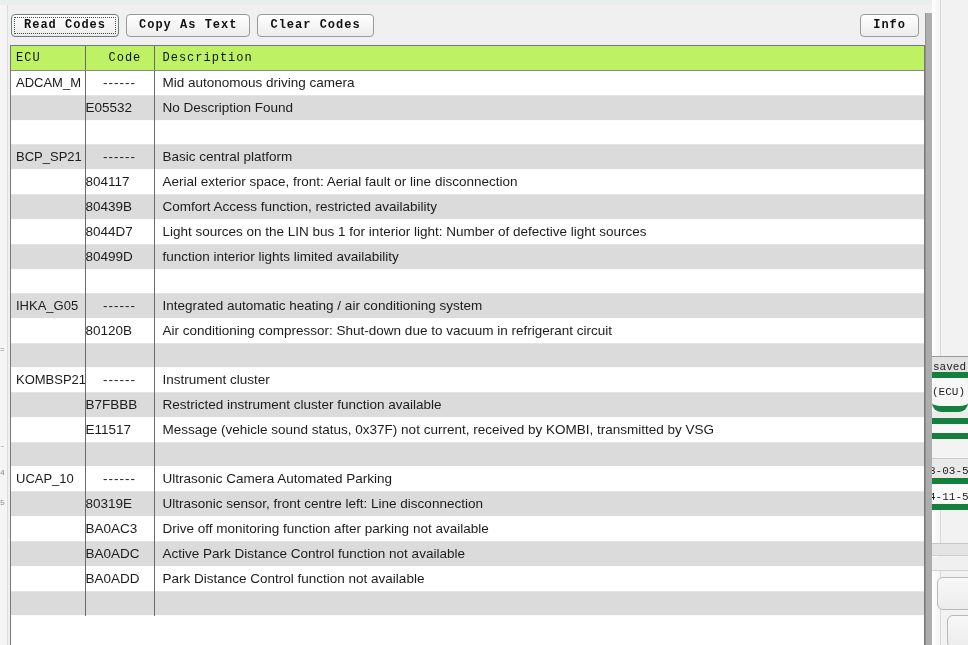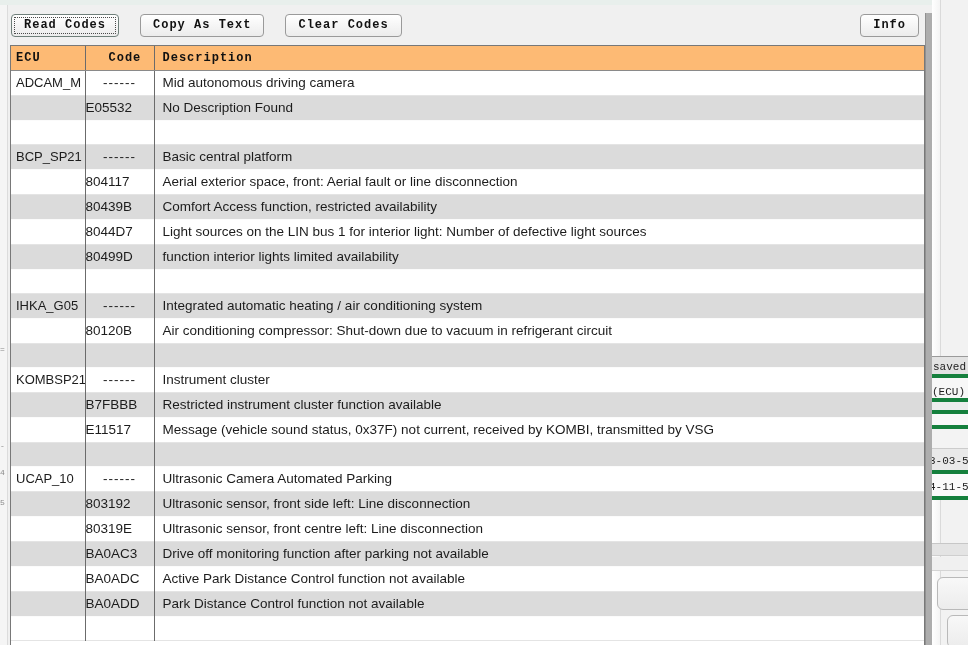--- a/index.html
+++ b/index.html
@@ -18,23 +18,23 @@
   .lf0 { top:340px; } .lf1 { top:436px; } .lf2 { top:463px; } .lf3 { top:493px; }
 
   
   .right-strip { position:absolute; left:932px; top:0; width:36px; height:645px;
                  background:#f2f2f2; overflow:hidden; }
   .behind-gradient { position:absolute; left:0; top:0; width:9px; height:645px;
                      background:linear-gradient(90deg,#ffffff,#f4f4f4); border-right:1px solid #dadada; }
   .side-panel { position:absolute; left:0; top:356px; width:36px;
                 border-top:1px solid #9a9a9a; font-family:"Liberation Mono", monospace;
                 font-size:11px; color:#1d1d1d; }
-  .sp-row { width:36px; overflow:hidden; white-space:nowrap; border-bottom:4px solid #15803d; }
+  .sp-row { width:36px; overflow:hidden; white-space:nowrap; border-bottom:6px solid #15803d; }
   .sp-saved { height:21px; line-height:21px; background:#e3e3e3; text-align:right; padding-right:2px; }
-  .sp-ecu   { height:24px; line-height:28px; background:#f7f7f7; text-align:right; padding-right:14px; }
+  .sp-ecu   { height:34px; line-height:28px; background:#f7f7f7; text-align:right; padding-right:14px;border-radius:9px; }
   .sp-thin1 { height:12px; background:#ececec; }
   .sp-thin2 { height:15px; background:#f8f8f8; }
   .sp-gap   { height:20px; background:#f3f3f3; border-bottom:1px solid #cccccc; }
   .sp-ts1   { height:25px; line-height:25px; background:#e9e9e9; text-indent:-3px; }
   .sp-ts2   { height:26px; line-height:26px; background:#fbfbfb; text-indent:-3px; }
   .sp-band1 { position:absolute; left:0; top:543px; width:36px; height:13px; background:#e4e4e4;
               border-top:1px solid #c7c7c7; border-bottom:1px solid #cfcfcf; }
   .sp-band2 { position:absolute; left:0; top:557px; width:36px; height:14px; background:#f0f0f0;
               border-bottom:1px solid #d4d4d4; }
   .partial-btn { position:absolute; border:1px solid #b9b9b9; border-radius:6px;
@@ -43,39 +43,39 @@
   .pb2 { left:15px; top:615px; width:34px; height:33px; }
 
   
   .main-window { position:absolute; left:8px; top:5px; width:924px; height:640px;
                  background:#f0f0f0; }
   .win-right-edge { position:absolute; top:8px; right:0; bottom:0; width:7px;
                     background:#adadad; border-left:1px solid #909090; }
 
   
   .toolbar { position:absolute; left:0; top:0; width:924px; height:40px;
-             display:flex; align-items:center; gap:21px; padding:0 13px 0 3px; }
+             display:flex; align-items:center; gap:7px; padding:0 13px 0 3px; }
   .tb-btn { height:23px; min-width:88px; padding:0 12px;
             font-family:"Liberation Mono", monospace; font-size:12px; font-weight:bold;
             letter-spacing:1px; color:#111;
             background:linear-gradient(#ffffff,#ececec);
             border:1px solid #9a9a9a; border-radius:4px; cursor:pointer; }
   .tb-btn.focused { border-color:#6f7f7a; outline:1px dotted #4a4a4a; outline-offset:-4px; }
   .tb-btn.info { min-width:56px; margin-left:auto; }
 
   
   .table-wrap { position:absolute; left:2px; top:40px; right:7px; bottom:0;
                 background:#ffffff; border:1px solid #787878; border-bottom:none; overflow:hidden; }
   table { width:100%; border-collapse:collapse; table-layout:fixed; }
   col.c-ecu  { width:74px; }
   col.c-code { width:69px; }
   th, td { height:24px; line-height:24px; white-space:nowrap; overflow:hidden;
            vertical-align:middle; }
   th { text-align:left; font-family:"Liberation Mono", monospace; font-size:12px;
-       font-weight:bold; letter-spacing:1px; color:#111; background:#fdba74;
+       font-weight:normal; letter-spacing:1px; color:#111; background:#bef264;
        border-bottom:1px solid #8a8a8a; }
   th.h-ecu, td.d-ecu { padding-left:5px; border-right:1px solid #6b6b6b; }
   th.h-code, td.d-code { border-right:1px solid #6b6b6b; }
   th.h-code { padding-left:23px; }
   td.d-code { text-align:left; padding-right:7px; }
   td.d-code.dash { text-align:center; padding-right:0; letter-spacing:1px; }
   th.h-desc, td.d-desc { padding-left:8px; }
   td { font-size:13.5px; color:#1c1c1c; }
   td.d-ecu { font-size:13px; }
   tbody tr:nth-child(odd)  { background:#ffffff; border-bottom:1px solid #e4e4e4; }
@@ -216,25 +216,20 @@
     <td class="d-code"></td>
     <td class="d-desc"></td>
   </tr>
             <tr>
     <td class="d-ecu">UCAP_10</td>
     <td class="d-code dash">------</td>
     <td class="d-desc">Ultrasonic Camera Automated Parking</td>
   </tr>
             <tr>
     <td class="d-ecu"></td>
-    <td class="d-code">803192</td>
-    <td class="d-desc">Ultrasonic sensor, front side left: Line disconnection</td>
-  </tr>
-            <tr>
-    <td class="d-ecu"></td>
     <td class="d-code">80319E</td>
     <td class="d-desc">Ultrasonic sensor, front centre left: Line disconnection</td>
   </tr>
             <tr>
     <td class="d-ecu"></td>
     <td class="d-code">BA0AC3</td>
     <td class="d-desc">Drive off monitoring function after parking not available</td>
   </tr>
             <tr>
     <td class="d-ecu"></td>

